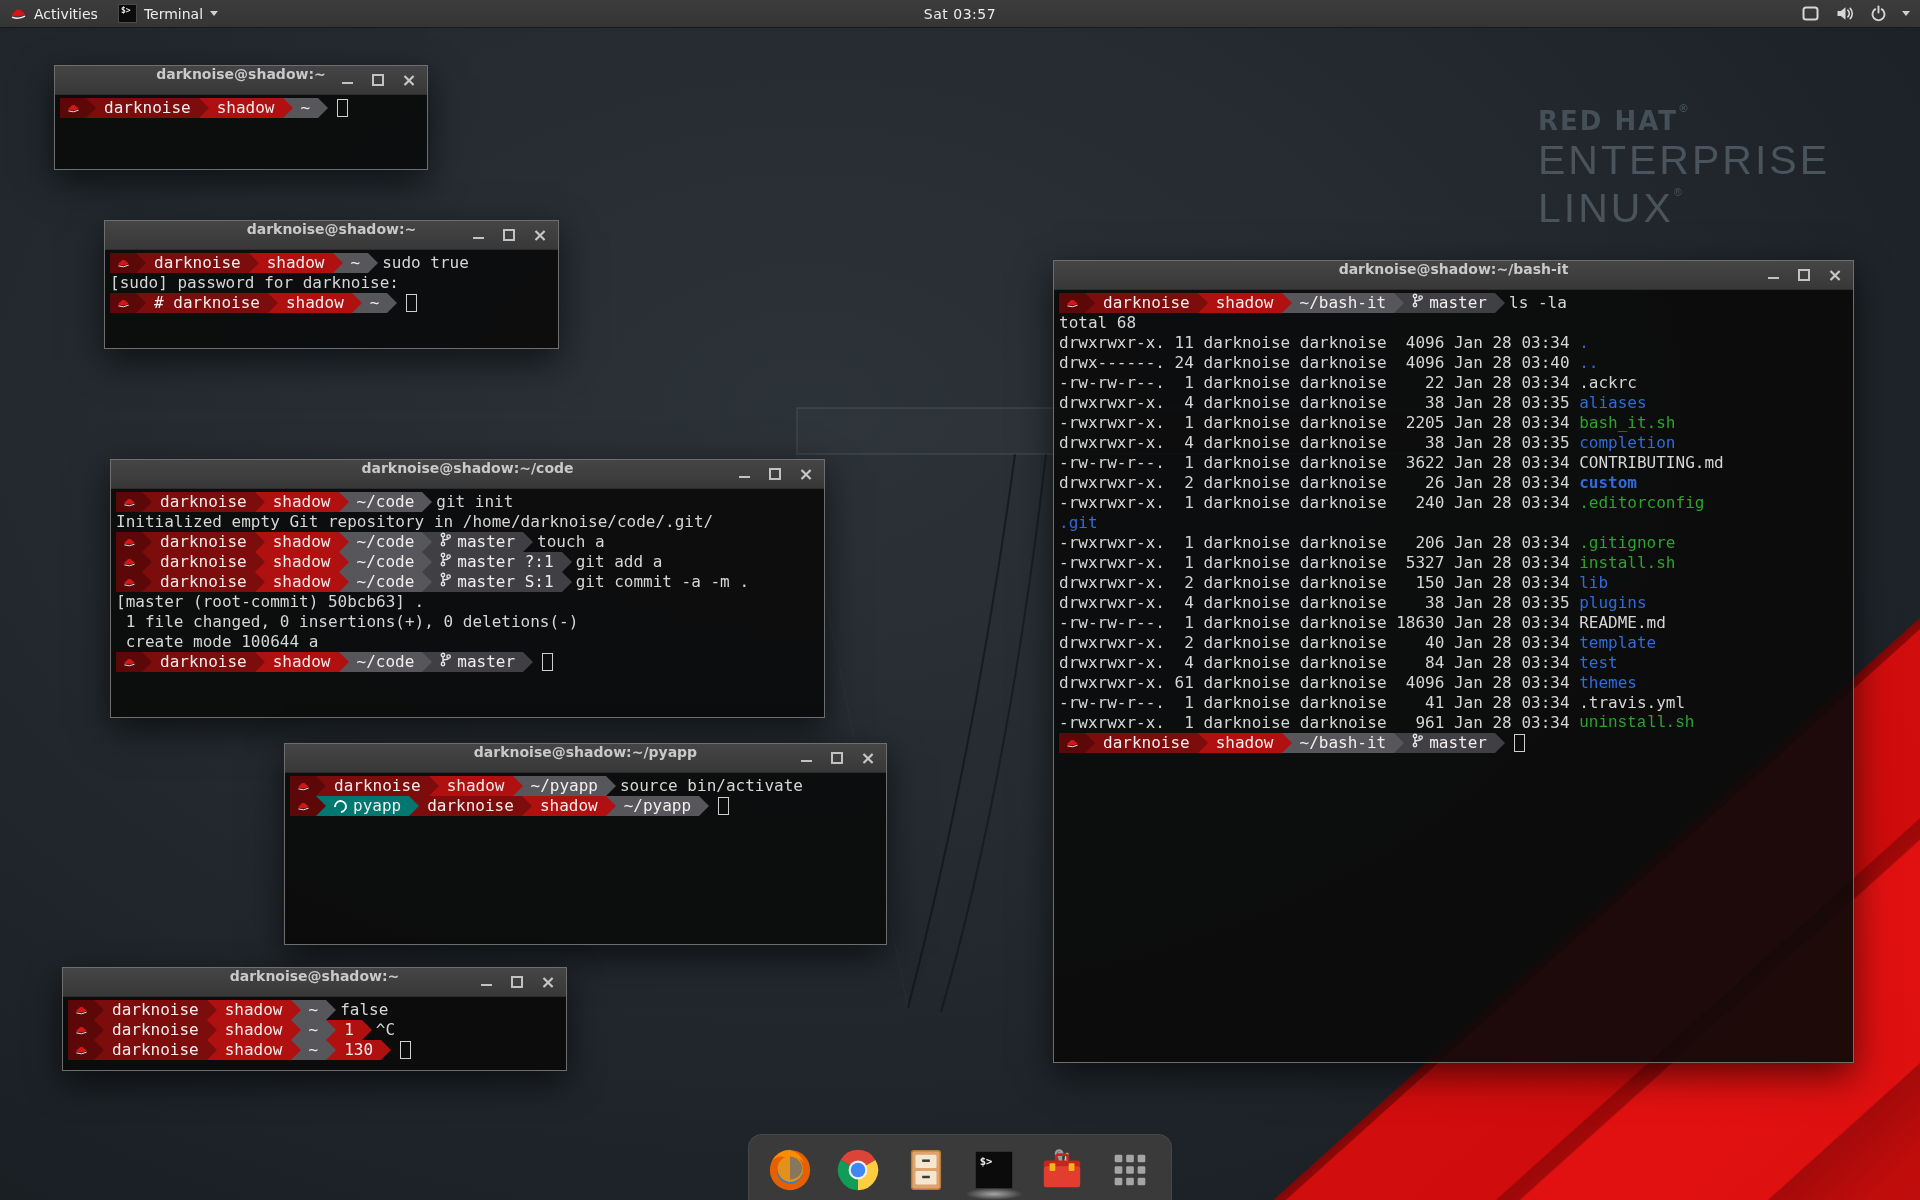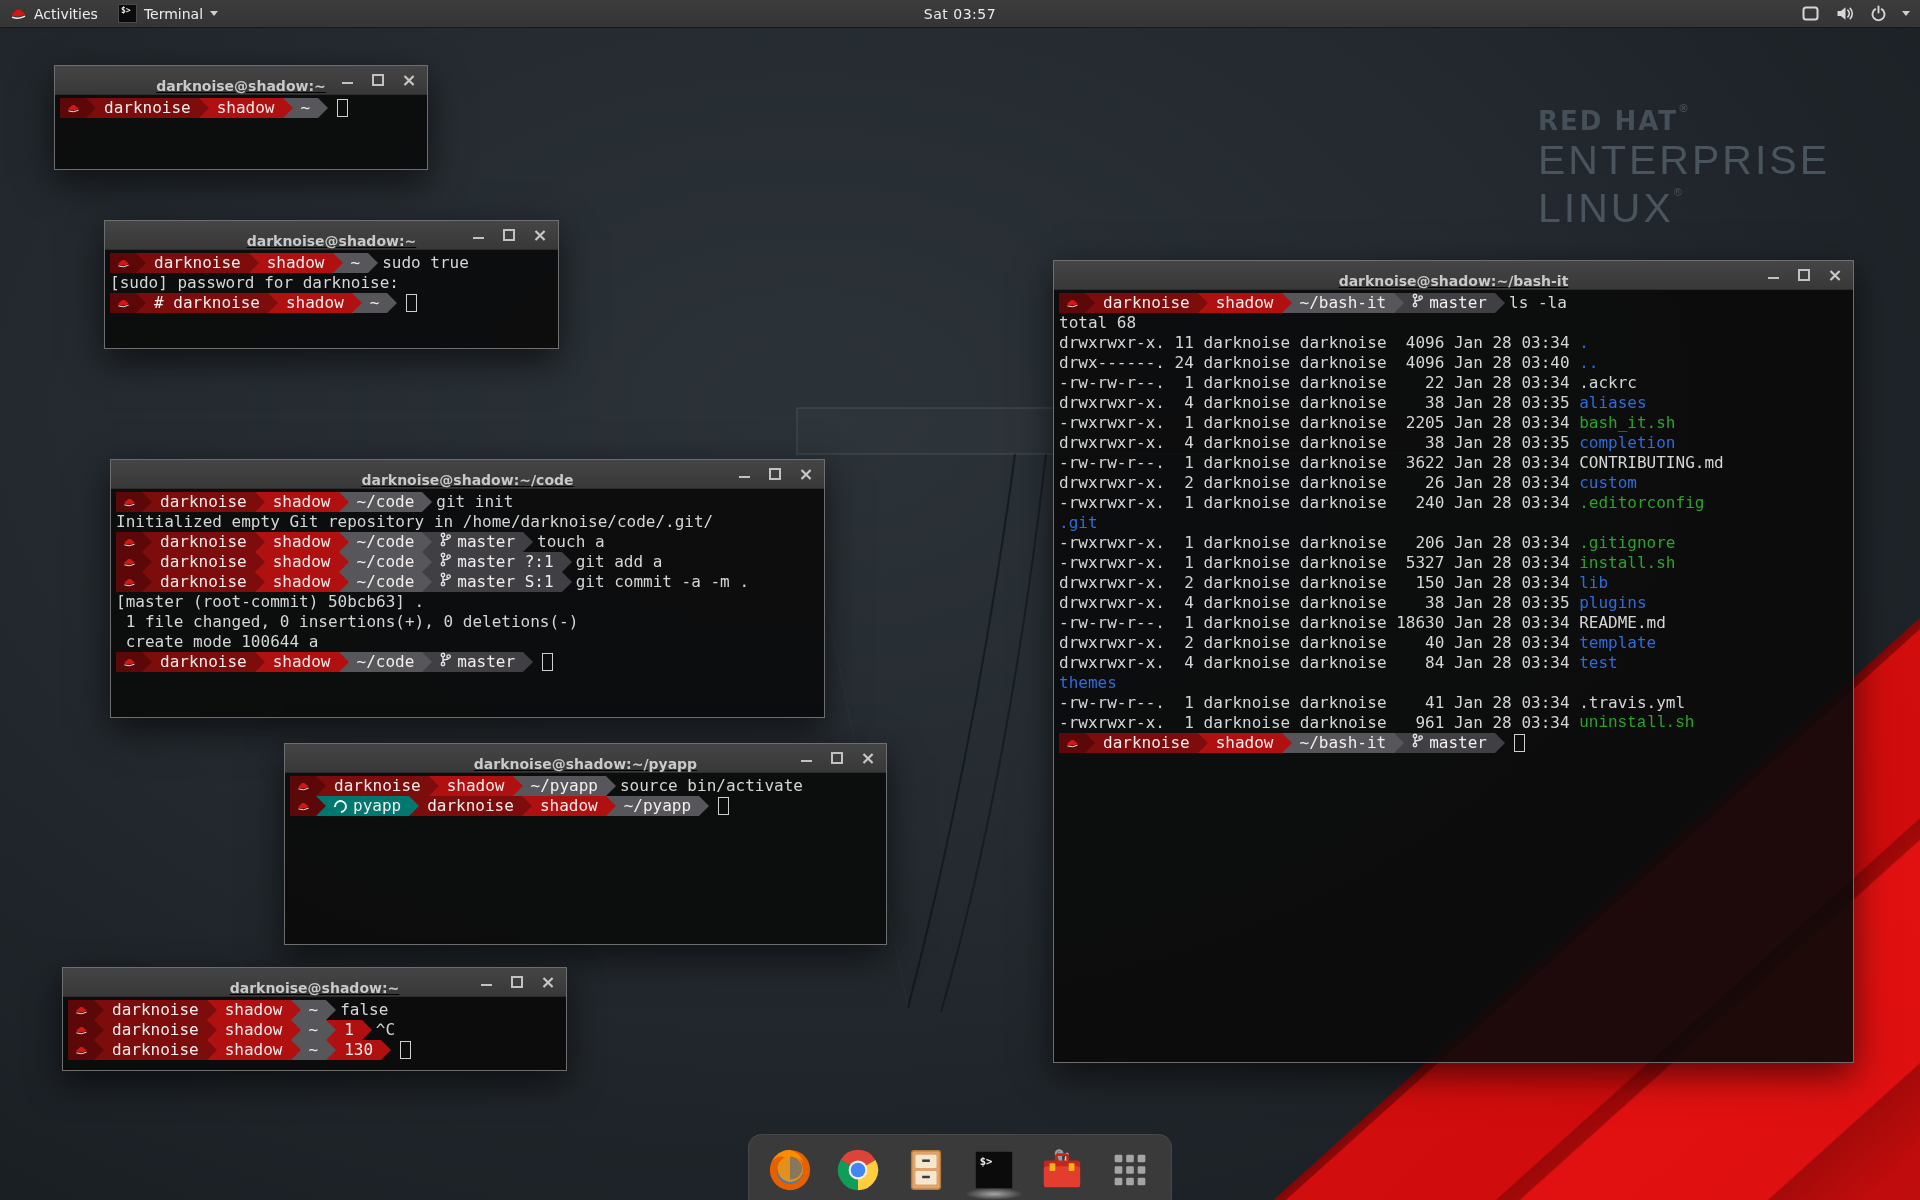--- a/index.html
+++ b/index.html
@@ -26,21 +26,21 @@
     font:bold 8px/10px "DejaVu Sans Mono",monospace;text-align:left;padding:1px 0 0 2px;box-sizing:border-box;}
   .caret{width:0;height:0;border-left:4px solid transparent;border-right:4px solid transparent;border-top:5px solid #cfcfcf;display:inline-block;}
   .tb-clock{position:absolute;left:50%;transform:translateX(-50%);font-weight:bold;letter-spacing:.5px;}
   .tb-right{margin-left:auto;display:flex;align-items:center;gap:15px;padding-right:10px;height:100%;}
   .tb-right svg{display:block;}
   
   #windows-layer{position:absolute;inset:0;z-index:10;}
   .term-window{position:absolute;display:flex;flex-direction:column;border:1px solid #6e6e6e;
     box-shadow:0 12px 34px rgba(0,0,0,.6);overflow:hidden;}
   .titlebar{height:28px;flex:0 0 28px;background:linear-gradient(#454545,#383838);
-    display:flex;align-items:flex-end;justify-content:center;position:relative;border-bottom:1px solid #2c2c2c;text-decoration:underline;}
+    display:flex;align-items:flex-start;justify-content:center;position:relative;border-bottom:1px solid #2c2c2c;}
   .title{font:bold 14px "DejaVu Sans",sans-serif;color:#c9c9c9;}
   .wbtns{position:absolute;right:11px;top:0;height:100%;display:flex;align-items:center;gap:17px;}
   .wb{display:flex;align-items:center;justify-content:center;width:14px;height:14px;}
   .ic-min{width:11px;height:2px;background:#c2c2c2;display:block;margin-top:6px;}
   .ic-max{width:8px;height:8px;border:2px solid #c2c2c2;display:block;}
   .ic-close{color:#c6c6c6;font:bold 18px/14px "DejaVu Sans",sans-serif;}
   .term-body{flex:1 1 auto;background:rgba(10,10,10,.9);padding:3px 5px;overflow:hidden;}
   .t-line{display:flex;align-items:center;height:20px;white-space:pre;
     font:16px/20px "DejaVu Sans Mono",monospace;color:#d6d6d6;}
   .seg{display:inline-flex;align-items:center;height:20px;padding:0 8px;gap:6px;color:#f3eded;}
@@ -267,31 +267,31 @@
                   <path d="M3 4.7 V10.3 M3 9 C3 6.6 8.6 8.4 8.6 6.3"></path>
                 </svg></span><span>master</span></span><span class="sep" style="border-left-color: rgb(63, 63, 68); border-top-color: transparent; border-bottom-color: transparent;"></span><span class="cmd">ls -la</span></div>
           <div class="t-line"><span>total 68</span></div>
           <div class="t-line"><span>drwxrwxr-x. 11 darknoise darknoise  4096 Jan 28 03:34 </span><span style="color: rgb(47, 107, 219);">.</span></div>
           <div class="t-line"><span>drwx------. 24 darknoise darknoise  4096 Jan 28 03:40 </span><span style="color: rgb(47, 107, 219);">..</span></div>
           <div class="t-line"><span>-rw-rw-r--.  1 darknoise darknoise    22 Jan 28 03:34 </span><span>.ackrc</span></div>
           <div class="t-line"><span>drwxrwxr-x.  4 darknoise darknoise    38 Jan 28 03:35 </span><span style="color: rgb(47, 107, 219);">aliases</span></div>
           <div class="t-line"><span>-rwxrwxr-x.  1 darknoise darknoise  2205 Jan 28 03:34 </span><span style="color: rgb(43, 164, 43);">bash_it.sh</span></div>
           <div class="t-line"><span>drwxrwxr-x.  4 darknoise darknoise    38 Jan 28 03:35 </span><span style="color: rgb(47, 107, 219);">completion</span></div>
           <div class="t-line"><span>-rw-rw-r--.  1 darknoise darknoise  3622 Jan 28 03:34 </span><span>CONTRIBUTING.md</span></div>
-          <div class="t-line"><span>drwxrwxr-x.  2 darknoise darknoise    26 Jan 28 03:34 </span><span style="color: rgb(47, 107, 219);">custom</span></div>
+          <div class="t-line"><span>drwxrwxr-x.  2 darknoise darknoise    26 Jan 28 03:34 </span><span style="color: rgb(47, 107, 219); font-weight: bold;">custom</span></div>
           <div class="t-line"><span>-rwxrwxr-x.  1 darknoise darknoise   240 Jan 28 03:34 </span><span style="color: rgb(43, 164, 43);">.editorconfig</span></div>
           <div class="t-line"><span style="color: rgb(47, 107, 219);">.git</span></div>
           <div class="t-line"><span>-rwxrwxr-x.  1 darknoise darknoise   206 Jan 28 03:34 </span><span style="color: rgb(43, 164, 43);">.gitignore</span></div>
           <div class="t-line"><span>-rwxrwxr-x.  1 darknoise darknoise  5327 Jan 28 03:34 </span><span style="color: rgb(43, 164, 43);">install.sh</span></div>
           <div class="t-line"><span>drwxrwxr-x.  2 darknoise darknoise   150 Jan 28 03:34 </span><span style="color: rgb(47, 107, 219);">lib</span></div>
           <div class="t-line"><span>drwxrwxr-x.  4 darknoise darknoise    38 Jan 28 03:35 </span><span style="color: rgb(47, 107, 219);">plugins</span></div>
           <div class="t-line"><span>-rw-rw-r--.  1 darknoise darknoise 18630 Jan 28 03:34 </span><span>README.md</span></div>
           <div class="t-line"><span>drwxrwxr-x.  2 darknoise darknoise    40 Jan 28 03:34 </span><span style="color: rgb(47, 107, 219);">template</span></div>
           <div class="t-line"><span>drwxrwxr-x.  4 darknoise darknoise    84 Jan 28 03:34 </span><span style="color: rgb(47, 107, 219);">test</span></div>
-          <div class="t-line"><span style="color: rgb(47, 107, 219);">themes</span></div>
+          <div class="t-line"><span>drwxrwxr-x. 61 darknoise darknoise  4096 Jan 28 03:34 </span><span style="color: rgb(47, 107, 219);">themes</span></div>
           <div class="t-line"><span>-rw-rw-r--.  1 darknoise darknoise    41 Jan 28 03:34 </span><span>.travis.yml</span></div>
           <div class="t-line"><span>-rwxrwxr-x.  1 darknoise darknoise   961 Jan 28 03:34 </span><span style="color: rgb(43, 164, 43); font-family: Liberation Mono, monospace;">uninstall.sh</span></div>
           <div class="t-line"><span class="seg seg-hat" style="background: rgb(92, 8, 8);"><svg width="13" height="11" viewBox="0 0 13 11">
                 <path d="M1.2 6.6 Q1.6 4.2 3.6 3.8 C4.3 1.4 8.6 1.5 9.3 3.7 Q11.2 4.1 11.4 5.9 Q6.5 8.4 1.2 6.6Z" fill="#d21515"></path>
                 <path d="M1.4 7.9 Q6.5 10 11.6 7.2" stroke="#dedede" stroke-width="1" fill="none"></path>
               </svg></span><span class="sep" style="border-left-color: rgb(92, 8, 8); border-top-color: rgb(125, 12, 12); border-bottom-color: rgb(125, 12, 12);"></span><span class="seg" style="background: rgb(125, 12, 12);"><span>darknoise</span></span><span class="sep" style="border-left-color: rgb(125, 12, 12); border-top-color: rgb(176, 16, 16); border-bottom-color: rgb(176, 16, 16);"></span><span class="seg" style="background: rgb(176, 16, 16);"><span>shadow</span></span><span class="sep" style="border-left-color: rgb(176, 16, 16); border-top-color: rgb(87, 87, 91); border-bottom-color: rgb(87, 87, 91);"></span><span class="seg" style="background: rgb(87, 87, 91);"><span>~/bash-it</span></span><span class="sep" style="border-left-color: rgb(87, 87, 91); border-top-color: rgb(63, 63, 68); border-bottom-color: rgb(63, 63, 68);"></span><span class="seg" style="background: rgb(63, 63, 68);"><span><svg width="11" height="15" viewBox="0 0 11 15" fill="none" stroke="#e3e3e3" stroke-width="1.4">
                   <circle cx="3" cy="3" r="1.7"></circle>
                   <circle cx="3" cy="12" r="1.7"></circle>
                   <circle cx="8.6" cy="4.6" r="1.7"></circle>
                   <path d="M3 4.7 V10.3 M3 9 C3 6.6 8.6 8.4 8.6 6.3"></path>

